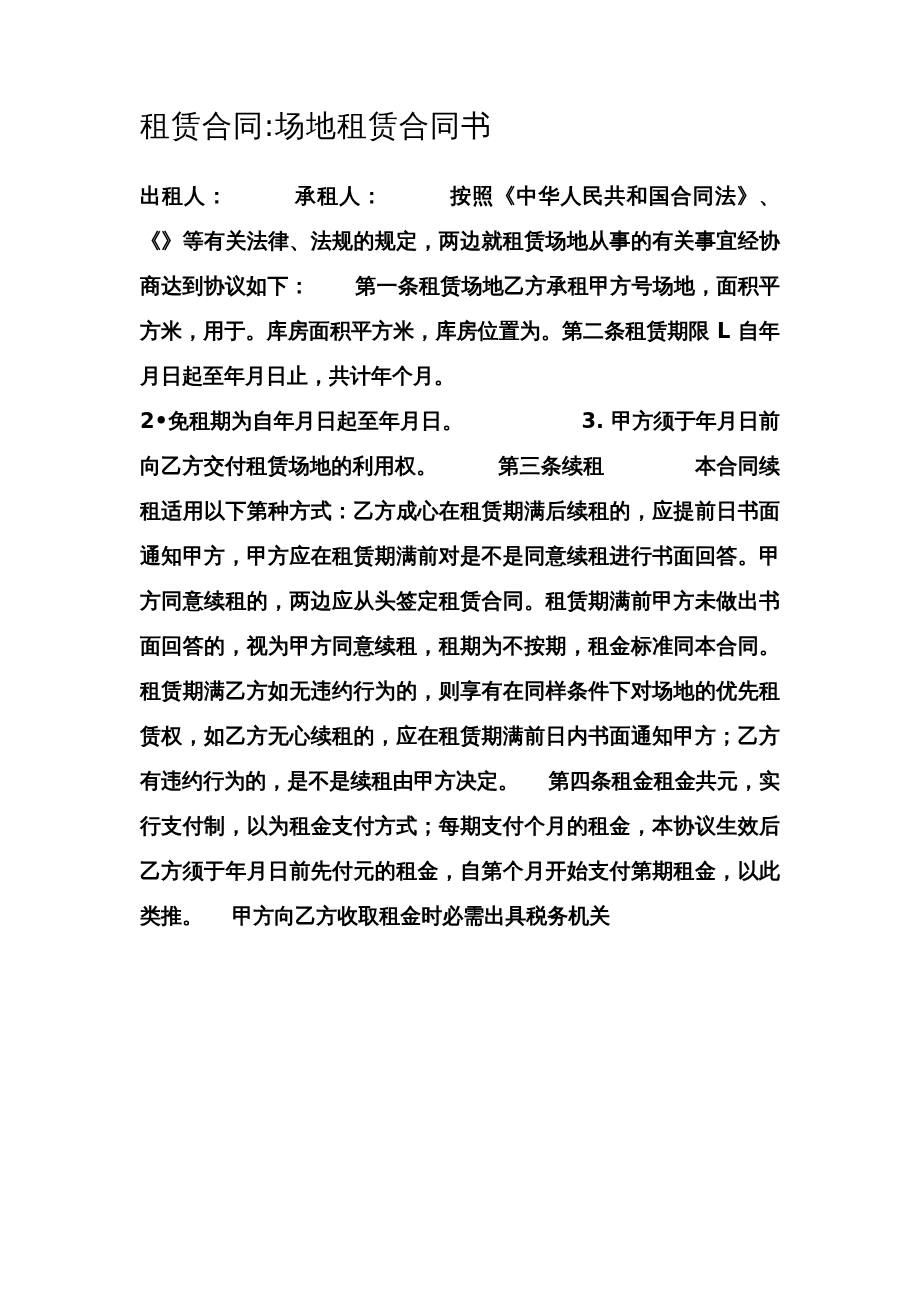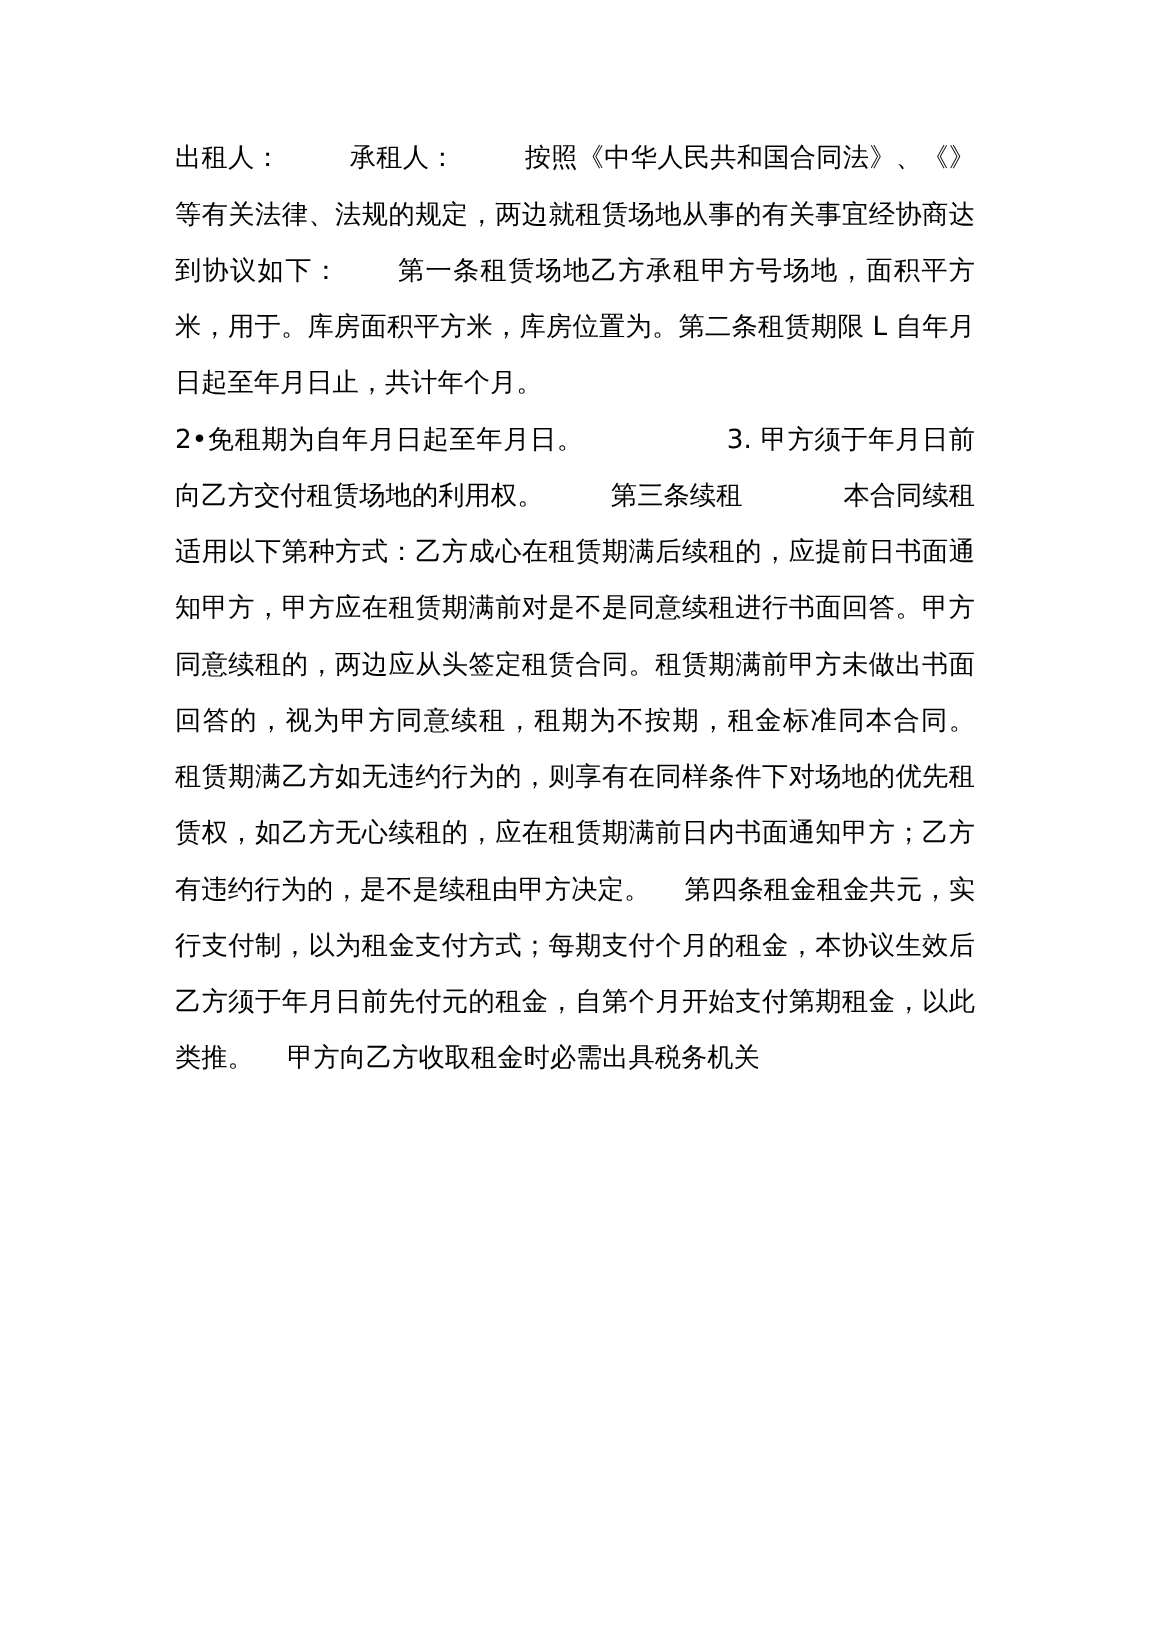--- a/index.html
+++ b/index.html
@@ -35,26 +35,28 @@
     white-space: pre;
   }
   .para {
     font-size: 21px;
     line-height: 45px;
     text-align: justify;
     text-justify: inter-ideograph;
     margin: 0 0 0 0;
     white-space: pre-wrap;
     word-break: break-all;
+    font-weight: bold;
   }
   .para + .para {
     margin-top: 0;
   }
 </style>
 </head>
 <body>
 
 <div class="page">
   <div class="doc-body">
+    <h1 class="doc-title">租赁合同:场地租赁合同书</h1>
     <p class="para">出租人：        承租人：        按照《中华人民共和国合同法》、《》等有关法律、法规的规定，两边就租赁场地从事的有关事宜经协商达到协议如下：      第一条租赁场地乙方承租甲方号场地，面积平方米，用于。库房面积平方米，库房位置为。第二条租赁期限 L 自年月日起至年月日止，共计年个月。</p>
     <p class="para">2•免租期为自年月日起至年月日。                3. 甲方须于年月日前向乙方交付租赁场地的利用权。        第三条续租            本合同续租适用以下第种方式：乙方成心在租赁期满后续租的，应提前日书面通知甲方，甲方应在租赁期满前对是不是同意续租进行书面回答。甲方同意续租的，两边应从头签定租赁合同。租赁期满前甲方未做出书面回答的，视为甲方同意续租，租期为不按期，租金标准同本合同。                    租赁期满乙方如无违约行为的，则享有在同样条件下对场地的优先租赁权，如乙方无心续租的，应在租赁期满前日内书面通知甲方；乙方有违约行为的，是不是续租由甲方决定。    第四条租金租金共元，实行支付制，以为租金支付方式；每期支付个月的租金，本协议生效后乙方须于年月日前先付元的租金，自第个月开始支付第期租金，以此类推。    甲方向乙方收取租金时必需出具税务机关</p>
   </div>
 </div>
 
 </body></html>

